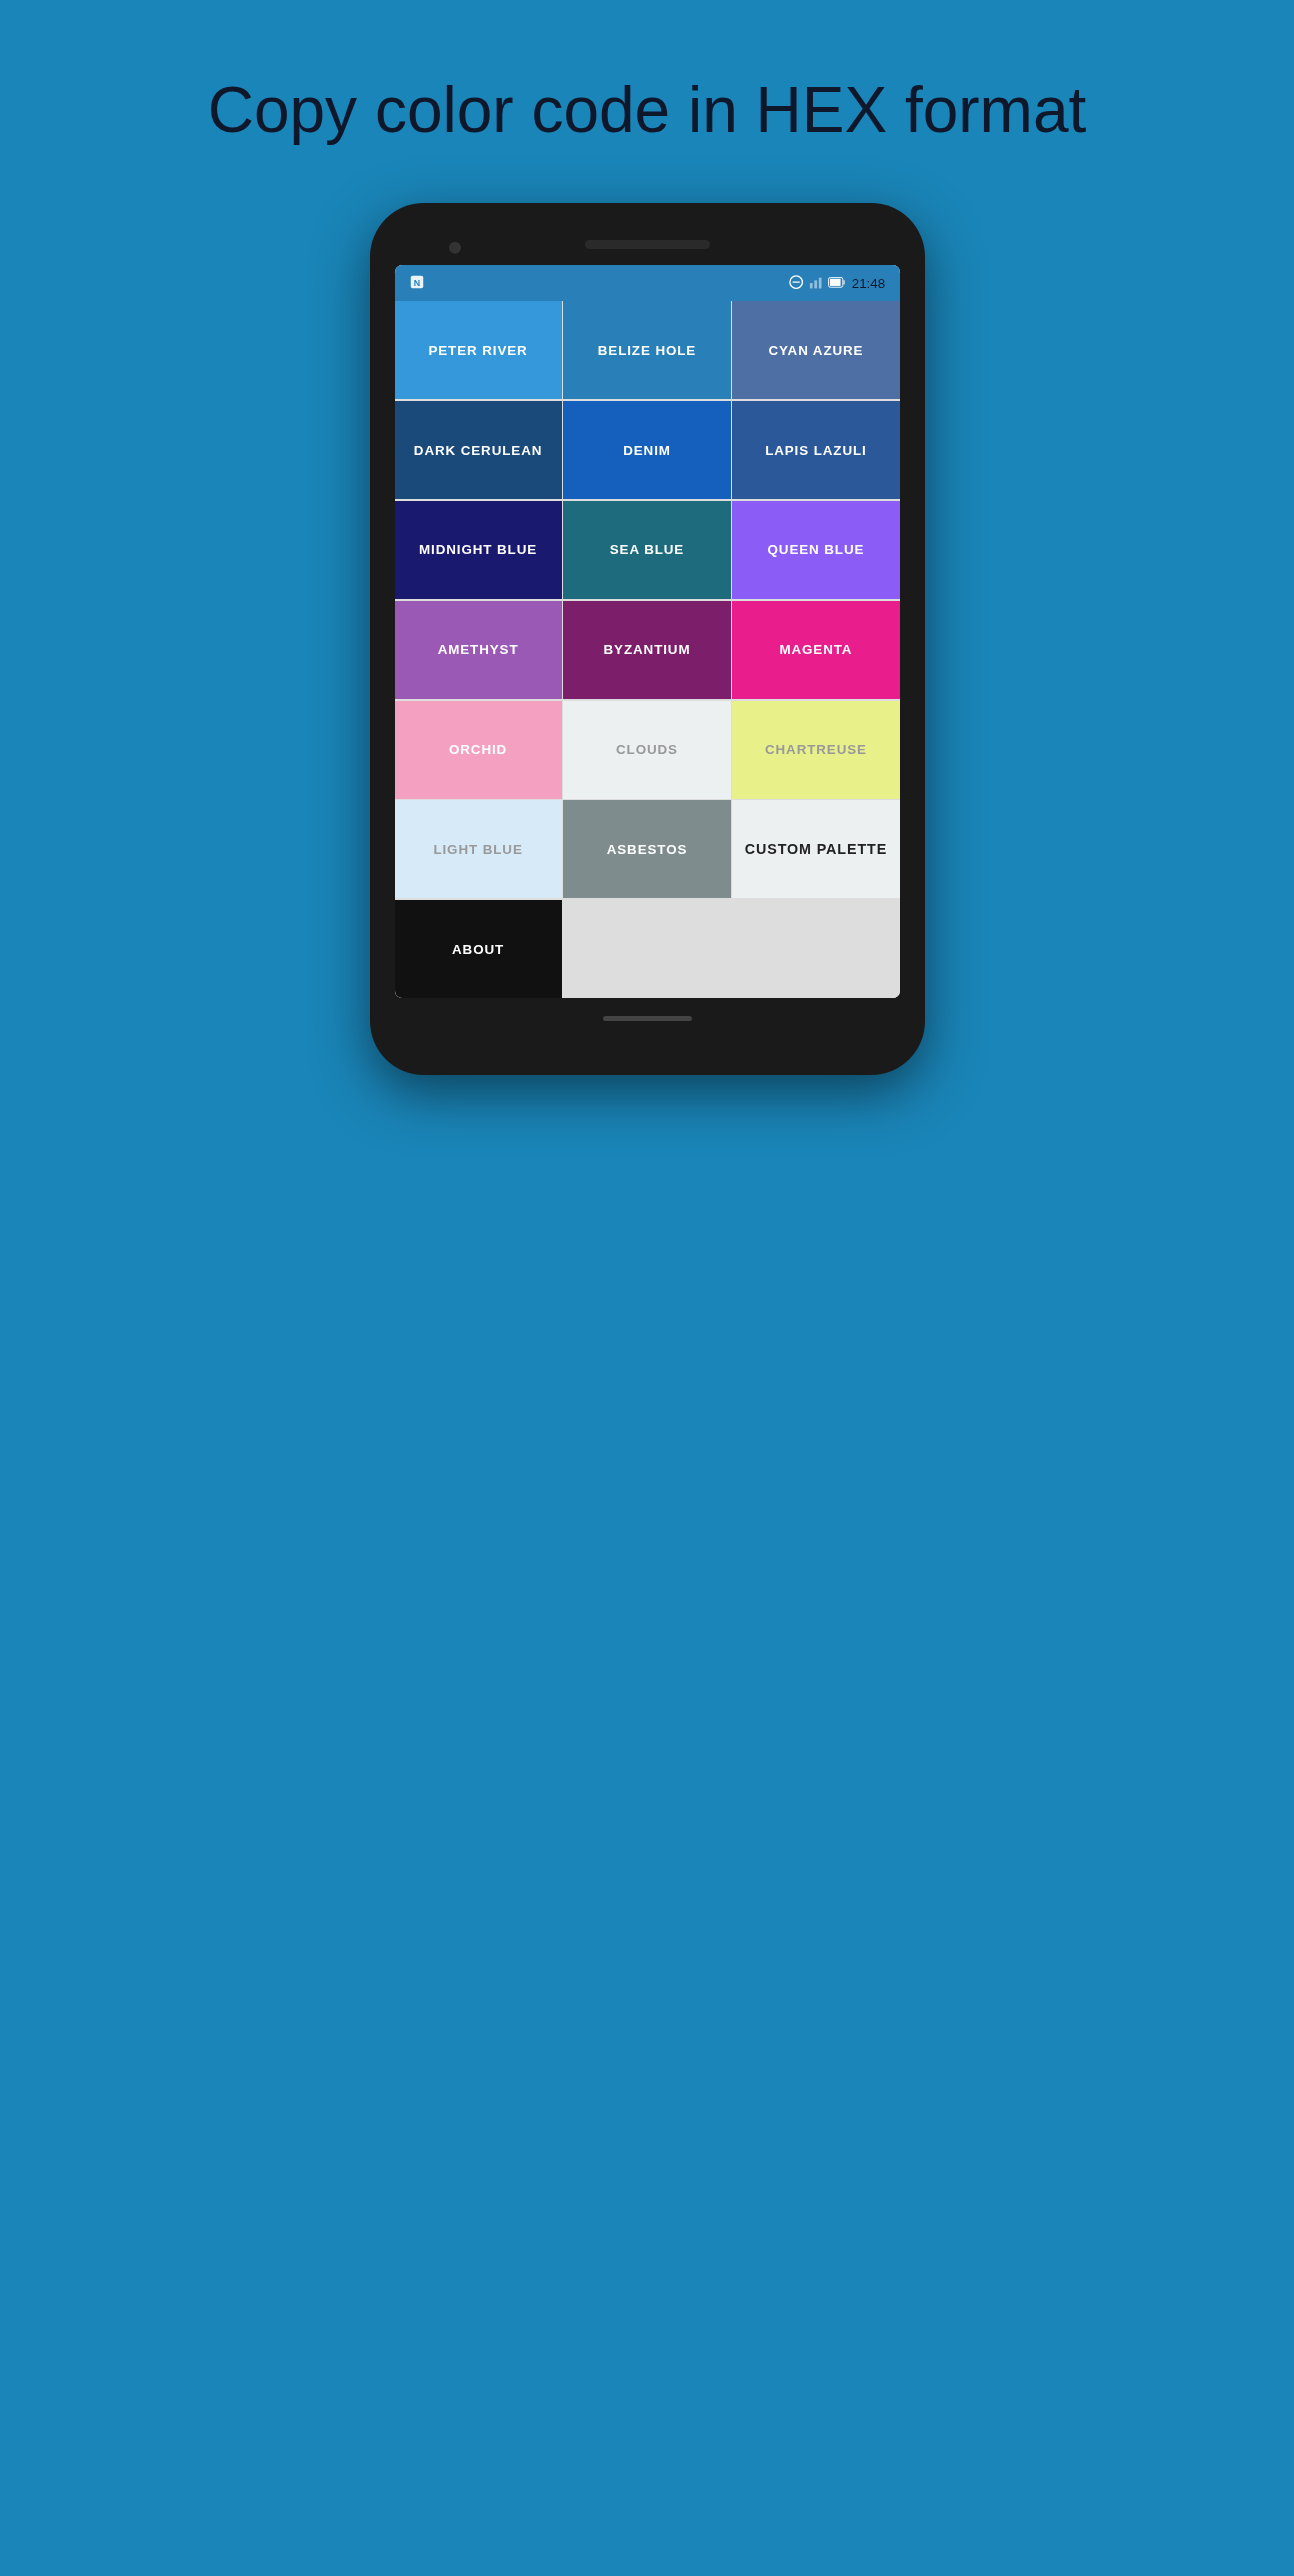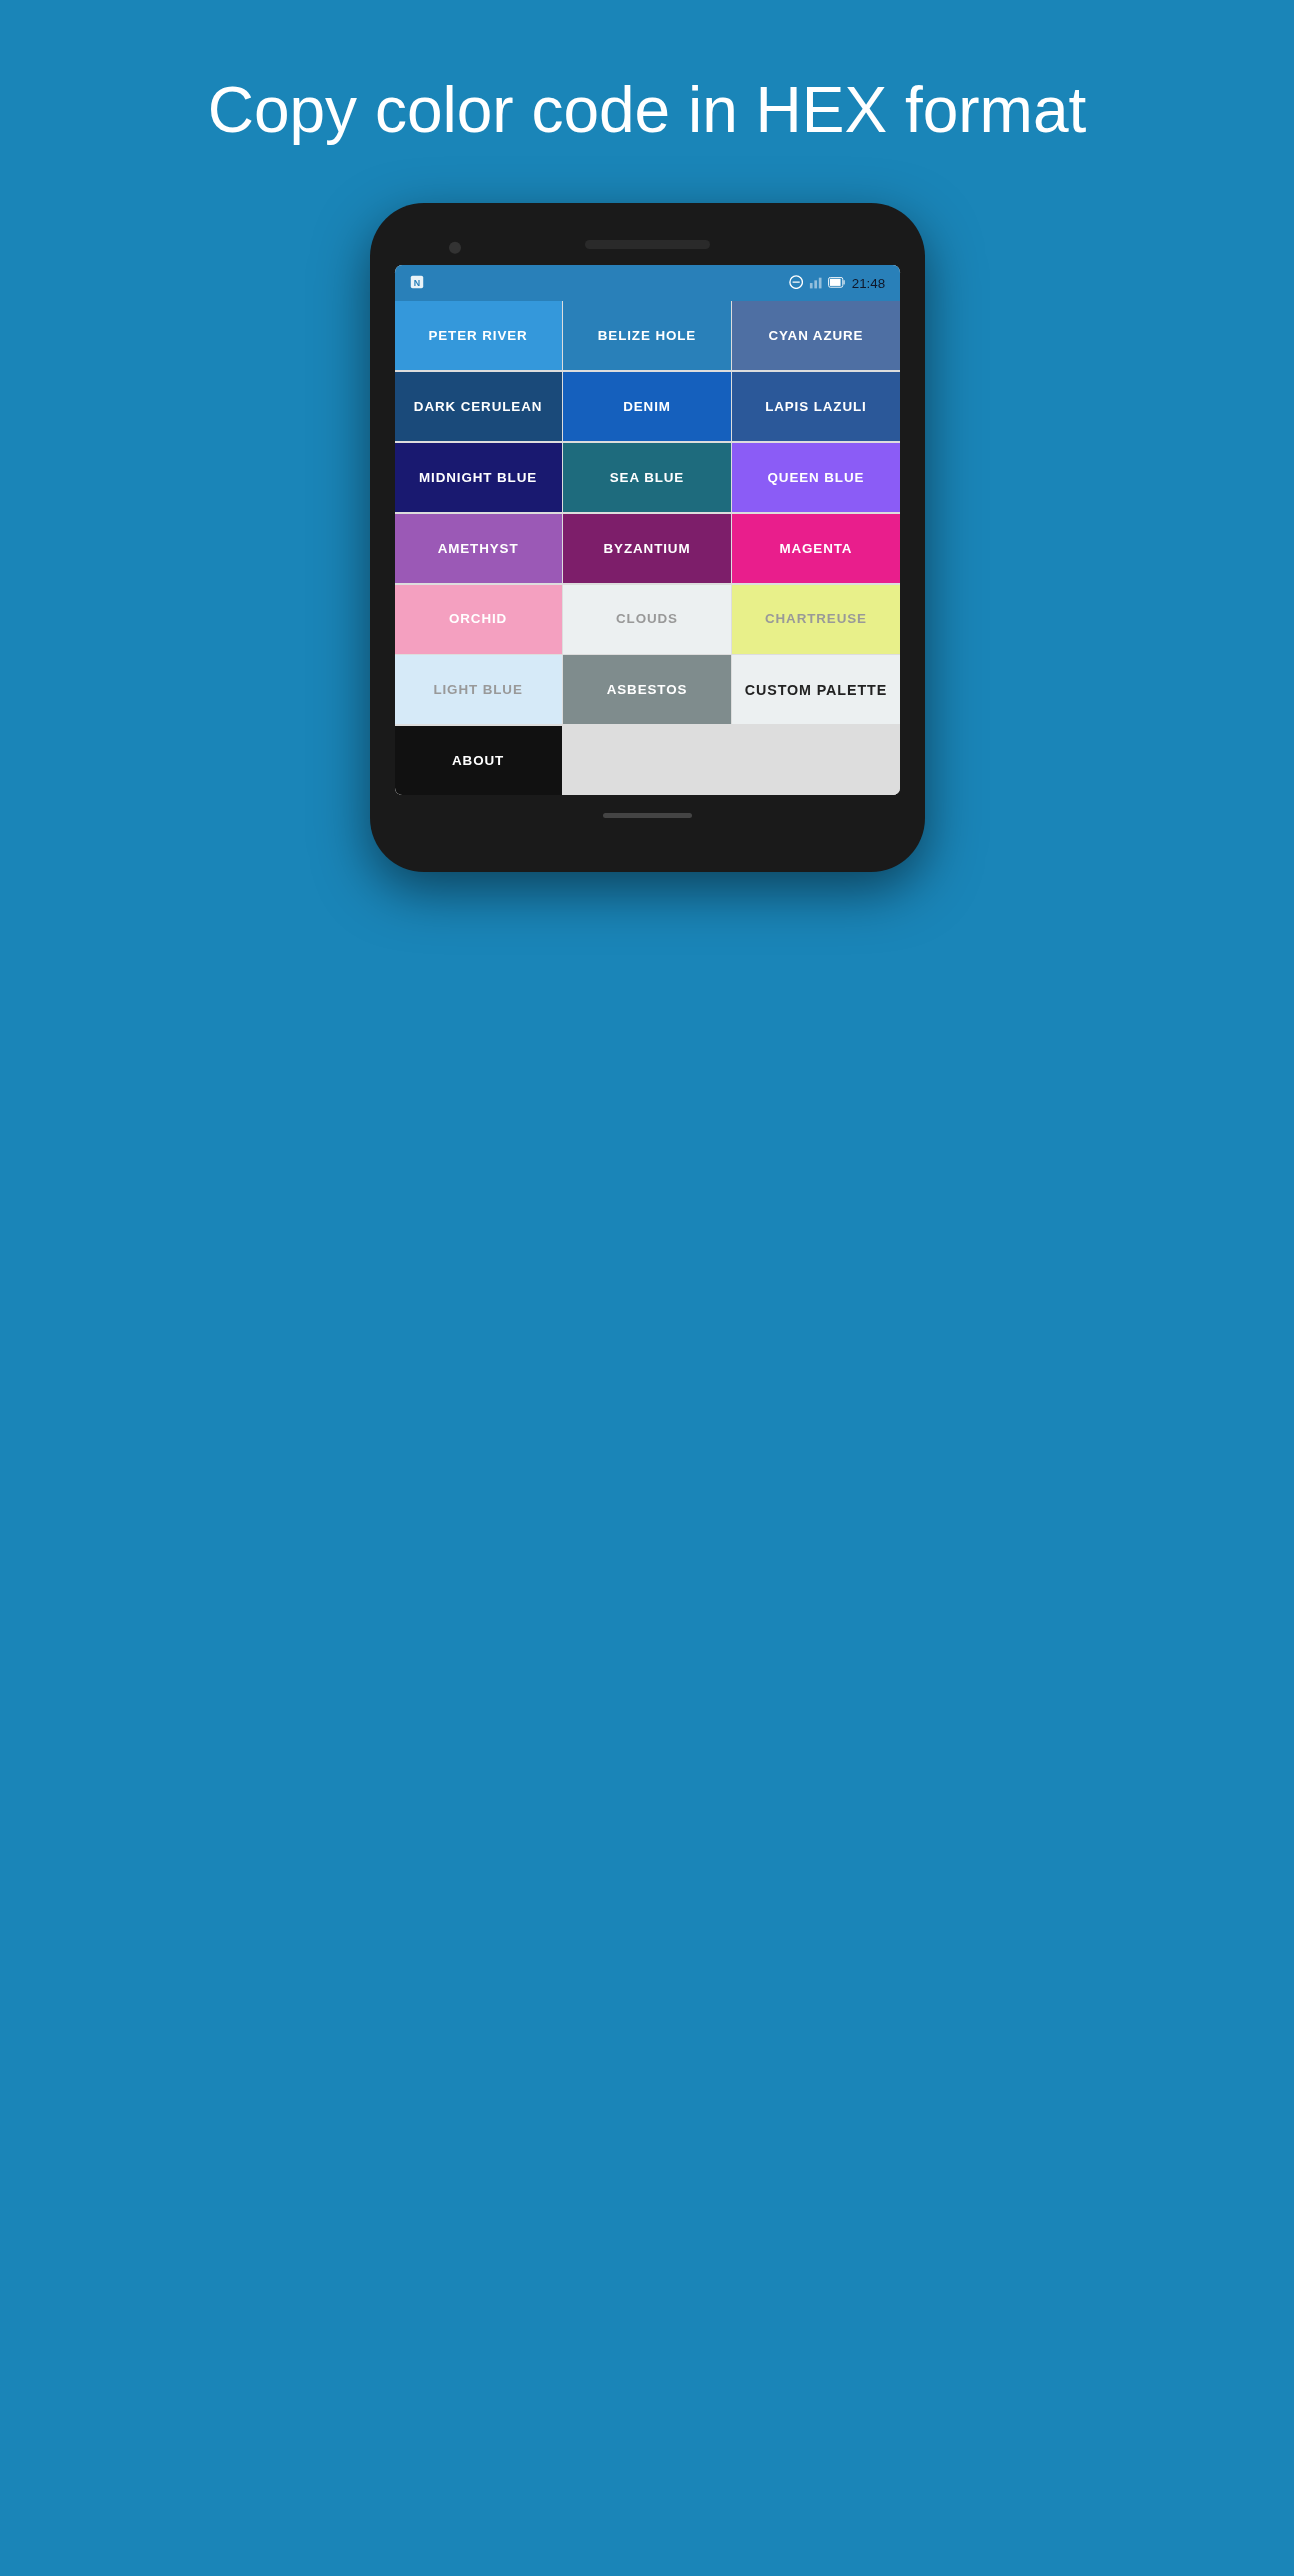--- a/index.html
+++ b/index.html
@@ -8,21 +8,21 @@
       width: 1294px;
       min-height: 2576px;
       background-color: #1a85b8;
       display: flex;
       flex-direction: column;
       align-items: center;
       font-family: 'Segoe UI', Arial, sans-serif;
     }
 
     .page-title {
-      color: #ffffff;
+      color: #0f172a;
       font-size: 64px;
       font-weight: 300;
       text-align: center;
       padding: 72px 89px 54px 89px;
       line-height: 1.2;
     }
 
     .phone-outer {
       width: 555px;
       background: #1a1a1a;
@@ -97,21 +97,21 @@
       display: grid;
       grid-template-columns: repeat(3, 1fr);
       gap: 1.8px;
       background: #ddd;
     }
 
     .color-cell {
       display: flex;
       align-items: center;
       justify-content: center;
-      height: 69px;
+      height: 98px;
       text-align: center;
       color: white;
       font-size: 13.4px;
       font-weight: 700;
       letter-spacing: 0.9px;
       cursor: pointer;
       padding: 7.2px;
       line-height: 1.3;
     }
 

